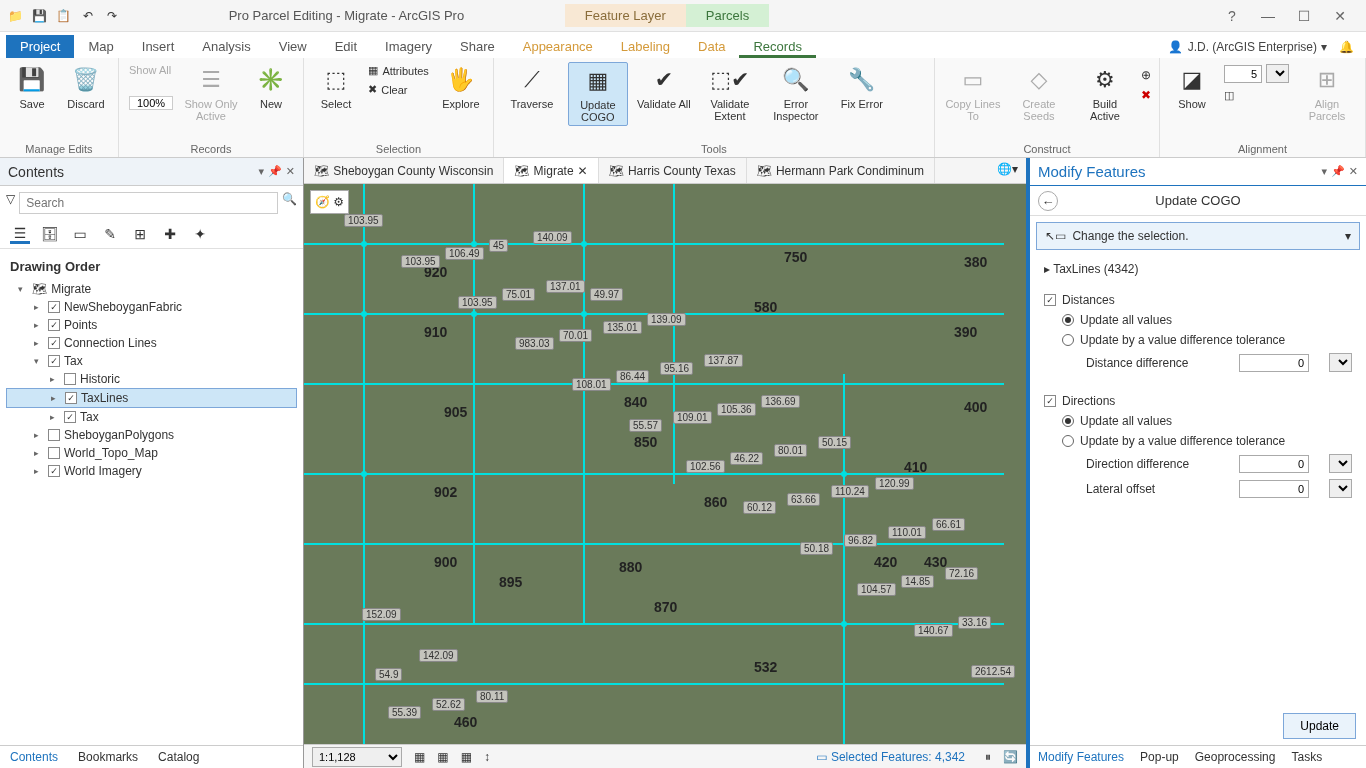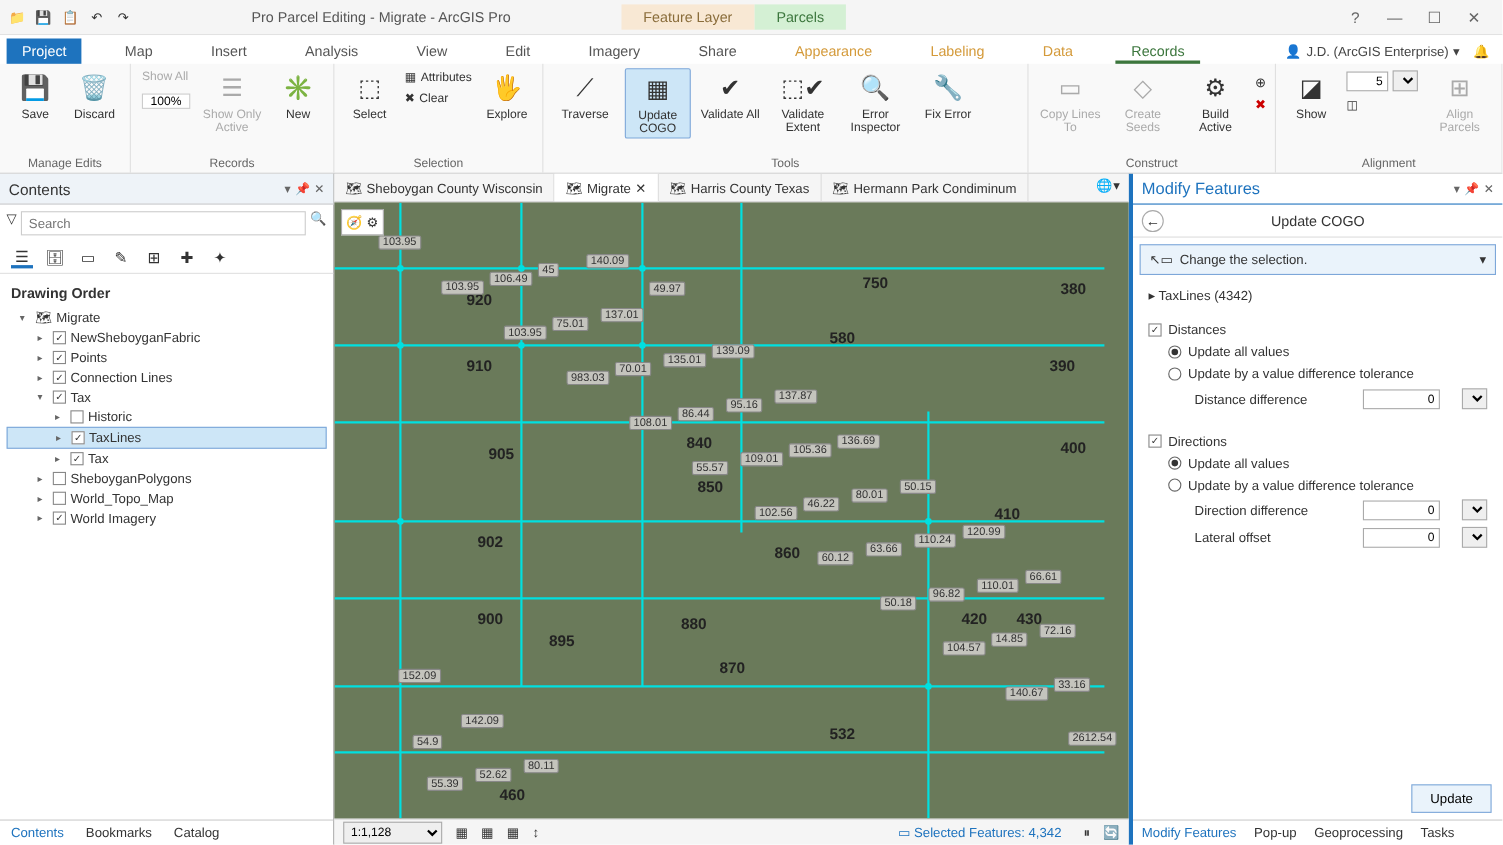--- a/index.html
+++ b/index.html
@@ -10,21 +10,21 @@
 .qat { display: flex; gap: 4px; padding: 0 6px; }
 .qat-btn { width: 20px; height: 20px; display: flex; align-items: center; justify-content: center; }
 .title-text { flex: 1; text-align: center; font-size: 13px; color: #555; }
 .context-tab { padding: 4px 20px; font-size: 13px; }
 .ctx1 { background: #f8e8d4; color: #8a6d3b; }
 .ctx2 { background: #d4f0d4; color: #3c763d; }
 .win-controls { display: flex; gap: 8px; padding: 0 12px; font-size: 14px; color: #666; }
 .win-controls span { width: 28px; text-align: center; cursor: pointer; }
 
 
-.ribbon-tabs { height: 26px; display: flex; align-items: flex-end; background: #fff; padding-left: 6px; gap: 25px; }
+.ribbon-tabs { height: 26px; display: flex; align-items: flex-end; background: #fff; padding-left: 6px; }
 .ribbon-tab { padding: 4px 14px; font-size: 13px; color: #555; cursor: pointer; }
 .ribbon-tab.active { background: #1e73be; color: #fff; }
 .ribbon-tab.hl { color: #d49a3a; }
 .ribbon-tab.hl2 { color: #3c763d; border-bottom: 3px solid #3c763d; padding-bottom: 1px; }
 .user-area { margin-left: auto; padding: 4px 12px; font-size: 12px; color: #444; display: flex; align-items: center; gap: 4px; }
 
 
 .ribbon { height: 100px; background: #f9f9f9; border-bottom: 1px solid #ccc; display: flex; }
 .ribbon-group { border-right: 1px solid #e0e0e0; padding: 4px 8px 2px; display: flex; flex-direction: column; }
 .ribbon-group-body { flex: 1; display: flex; align-items: flex-start; gap: 6px; }
@@ -151,21 +151,21 @@
         </div>
       <div class="big-btn">
           <div class="big-icon">🗑️</div>
           <div class="big-btn-label">Discard</div>
         </div>
     </div>
     <div class="ribbon-group-label">Manage Edits</div>
   </div>
   <div class="ribbon-group">
     <div class="ribbon-group-body">
-      <div style="display:flex;flex-direction:column;gap:5px;color:#aaa">
+      <div style="display:flex;flex-direction:column;gap:16px;color:#aaa">
         <div class="small-row">
             <span>Show All</span>
           </div>
         <div class="small-row">
             <input style="width: 44px; border: 1px solid rgb(204, 204, 204); font-size: 11px; text-align: center;" value="100%">
           </div>
       </div>
       <div class="big-btn wide" style="color:#aaa">
           <div class="big-icon">☰</div>
           <div class="big-btn-label">Show Only Active</div>
@@ -444,21 +444,21 @@
           <div class="parcel-label" style="left: 356px; top: 178px;">95.16</div>
           <div class="parcel-label" style="left: 413px; top: 219px;">105.36</div>
           <div class="parcel-label" style="left: 470px; top: 260px;">80.01</div>
           <div class="parcel-label" style="left: 527px; top: 301px;">110.24</div>
           <div class="parcel-label" style="left: 584px; top: 342px;">110.01</div>
           <div class="parcel-label" style="left: 641px; top: 383px;">72.16</div>
           <div class="parcel-label" style="left: 58px; top: 424px;">152.09</div>
           <div class="parcel-label" style="left: 115px; top: 465px;">142.09</div>
           <div class="parcel-label" style="left: 172px; top: 506px;">80.11</div>
           <div class="parcel-label" style="left: 229px; top: 47px;">140.09</div>
-          <div class="parcel-label" style="left: 286px; top: 72px;">49.97</div>
+          <div class="parcel-label" style="left: 286px; top: 104px;">49.97</div>
           <div class="parcel-label" style="left: 343px; top: 129px;">139.09</div>
           <div class="parcel-label" style="left: 400px; top: 170px;">137.87</div>
           <div class="parcel-label" style="left: 457px; top: 211px;">136.69</div>
           <div class="parcel-label" style="left: 514px; top: 252px;">50.15</div>
           <div class="parcel-label" style="left: 571px; top: 293px;">120.99</div>
           <div class="parcel-label" style="left: 628px; top: 334px;">66.61</div>
         </div>
       <div style="position:absolute;top:6px;left:6px;background:#fff;border:1px solid #aaa;padding:4px;display:flex;gap:4px">🧭 ⚙</div>
     </div>
     <div class="status-bar">

